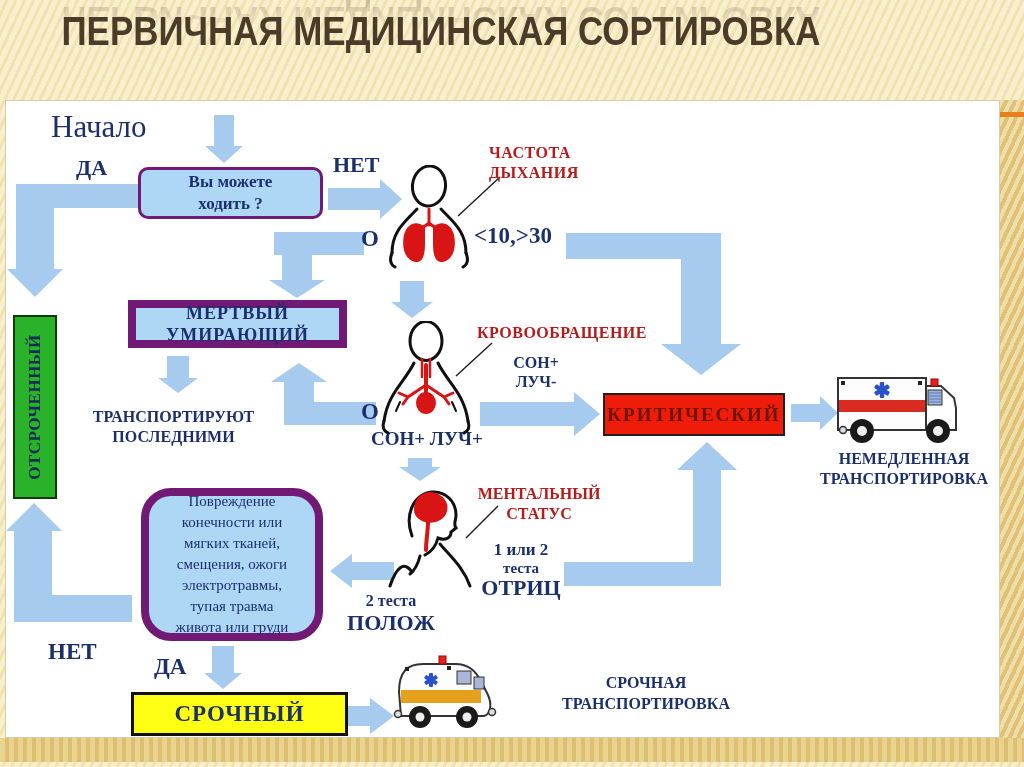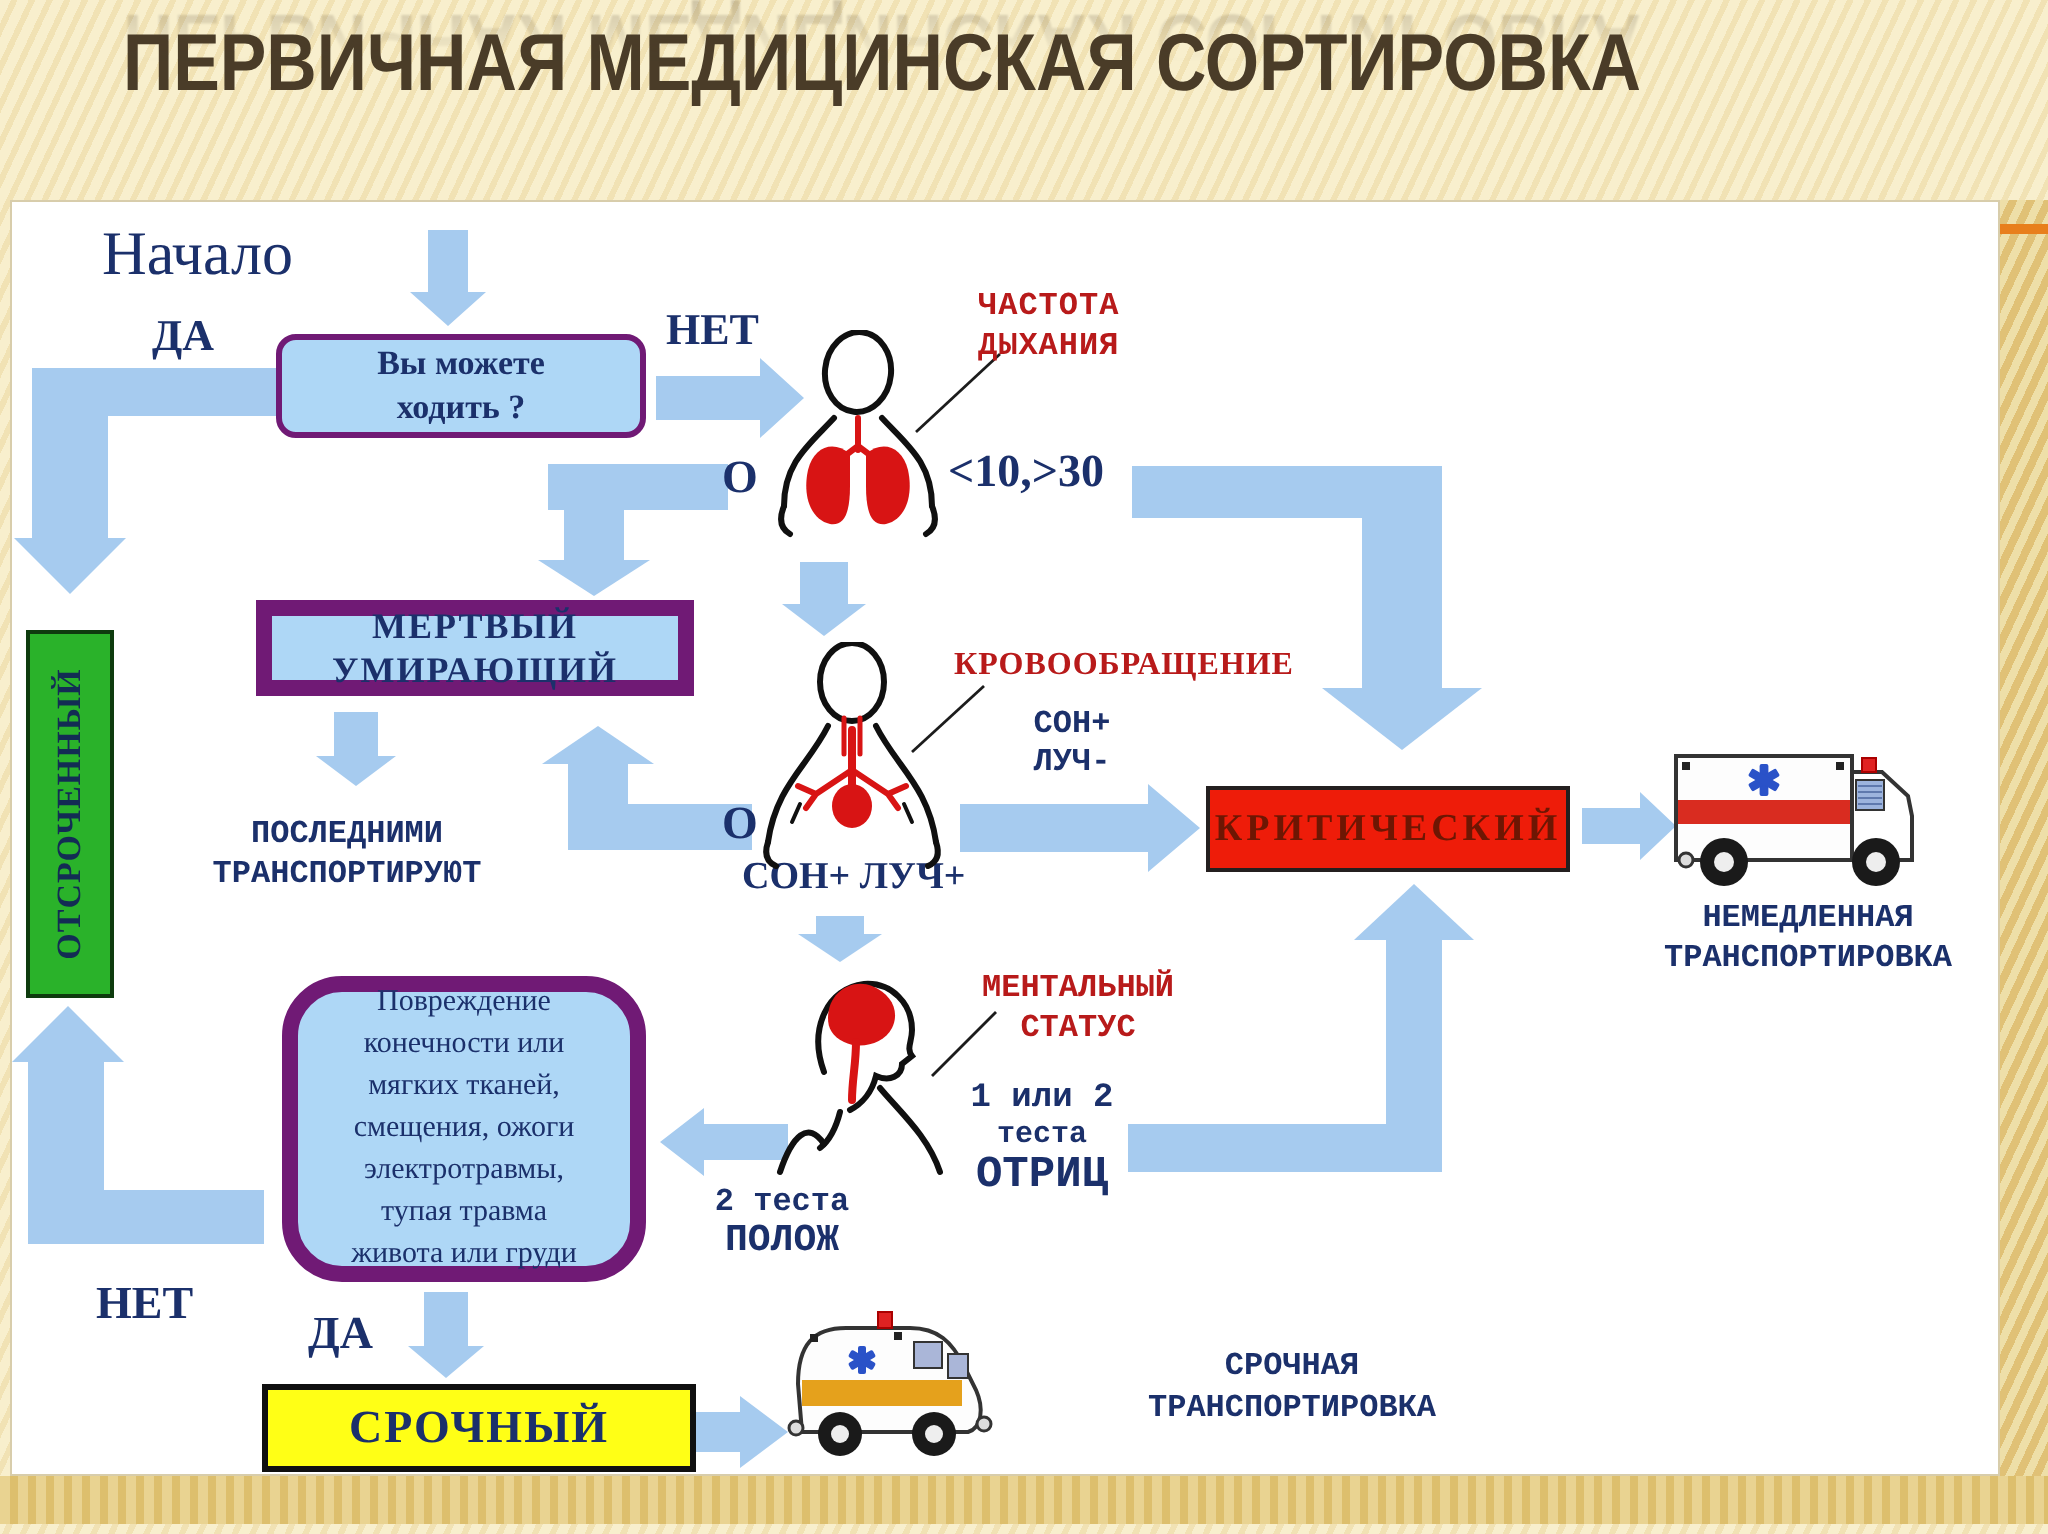--- a/index.html
+++ b/index.html
@@ -19,21 +19,21 @@
     border:1px solid #d8cdab;box-sizing:border-box;}
   .side-strip{position:absolute;left:1000px;top:100px;width:24px;height:638px;
     background:repeating-linear-gradient(115deg,#eedfa8 0 4px,#e0c176 4px 8px);}
   .bottom-strip{position:absolute;left:0;top:738px;width:1024px;height:24px;
     background:repeating-linear-gradient(90deg,#e9d391 0 5px,#ddbf6d 5px 9px);}
   .orange-dash{position:absolute;left:1000px;top:112px;width:24px;height:5px;background:var(--accent-orange,#e87f1c);}
   
   .abs{position:absolute;}
   .lbl{position:absolute;color:var(--text-navy,#1b306b);font-weight:bold;white-space:nowrap;}
   .red{color:var(--label-red,#b81a1a);}
-  .ctr{text-align:center;white-space:normal;font-family:Liberation Mono, monospace;}
+  .ctr{text-align:center;white-space:normal;}
   .bluebox{position:absolute;background:var(--box-blue,#aed7f6);border:8px solid #701a75;
     box-sizing:border-box;display:flex;flex-direction:column;align-items:center;justify-content:center;
     color:var(--text-navy,#1b306b);font-weight:bold;text-align:center;}
   .critical{position:absolute;background:var(--critical-red,#ee1c09);border:2px solid #241f1f;
     box-sizing:border-box;display:flex;align-items:center;justify-content:center;
     color:var(--critical-text,#6d1603);font-weight:bold;letter-spacing:2px;}
   .urgent{position:absolute;background:var(--urgent-yellow,#ffff16);border:3px solid #101010;
     box-sizing:border-box;display:flex;align-items:center;justify-content:center;
     color:var(--text-navy,#1b306b);font-weight:bold;letter-spacing:1px;}
   .delayed{position:absolute;background:var(--delayed-green,#2ab22a);border:2px solid #0e3b0e;box-sizing:border-box;}
@@ -124,22 +124,22 @@
     </div>
     <div class="lbl" style="left:355px;top:125px;font-size:23px">О</div>
     <div class="lbl" style="left:468px;top:122px;font-size:23px">&lt;10,&gt;30</div>
 
     <div class="bluebox" style="left:122px;top:199px;width:219px;height:48px;font-size:18px;line-height:1.25;letter-spacing:1px">
       <span>МЕРТВЫЙ</span>
       <span>УМИРАЮЩИЙ</span>
     </div>
 
     <div class="lbl ctr" style="left:70px;top:306px;width:195px;font-size:16px;line-height:1.25">
+      <span style="display:block">ТРАНСПОРТИРУЮТ</span>
       <span style="display:block">ПОСЛЕДНИМИ</span>
-      <span style="display:block">ТРАНСПОРТИРУЮТ</span>
     </div>
 
     <div class="delayed" style="left:7px;top:214px;width:44px;height:184px">
       <div class="delayed-text">ОТСРОЧЕННЫЙ</div>
     </div>
 
     <div class="lbl red" style="left:471px;top:223px;font-size:16px;letter-spacing:.5px">КРОВООБРАЩЕНИЕ</div>
     <div class="lbl ctr" style="left:488px;top:252px;width:84px;font-size:16px;line-height:1.2">
       <span style="display:block">СОН+</span>
       <span style="display:block">ЛУЧ-</span>
@@ -160,21 +160,21 @@
       <span style="display:block">МЕНТАЛЬНЫЙ</span>
       <span style="display:block">СТАТУС</span>
     </div>
     <div class="lbl ctr" style="left:468px;top:440px;width:94px;line-height:1.1">
       <span style="display:block;font-size:17px">1 или 2</span>
       <span style="display:block;font-size:15px">теста</span>
       <span style="display:block;font-size:22px">ОТРИЦ</span>
     </div>
     <div class="lbl ctr" style="left:338px;top:491px;width:94px;line-height:1.15">
       <span style="display:block;font-size:16px">2 теста</span>
-      <span style="display:block;font-size:19px">ПОЛОЖ</span>
+      <span style="display:block;font-size:22px">ПОЛОЖ</span>
     </div>
 
     <div class="bluebox" style="left:135px;top:387px;width:182px;height:153px;border-radius:30px;font-weight:normal;font-size:15px;line-height:1.4">
       <span>Повреждение</span>
       <span>конечности или</span>
       <span>мягких тканей,</span>
       <span>смещения, ожоги</span>
       <span>электротравмы,</span>
       <span>тупая травма</span>
       <span>живота или груди</span>

